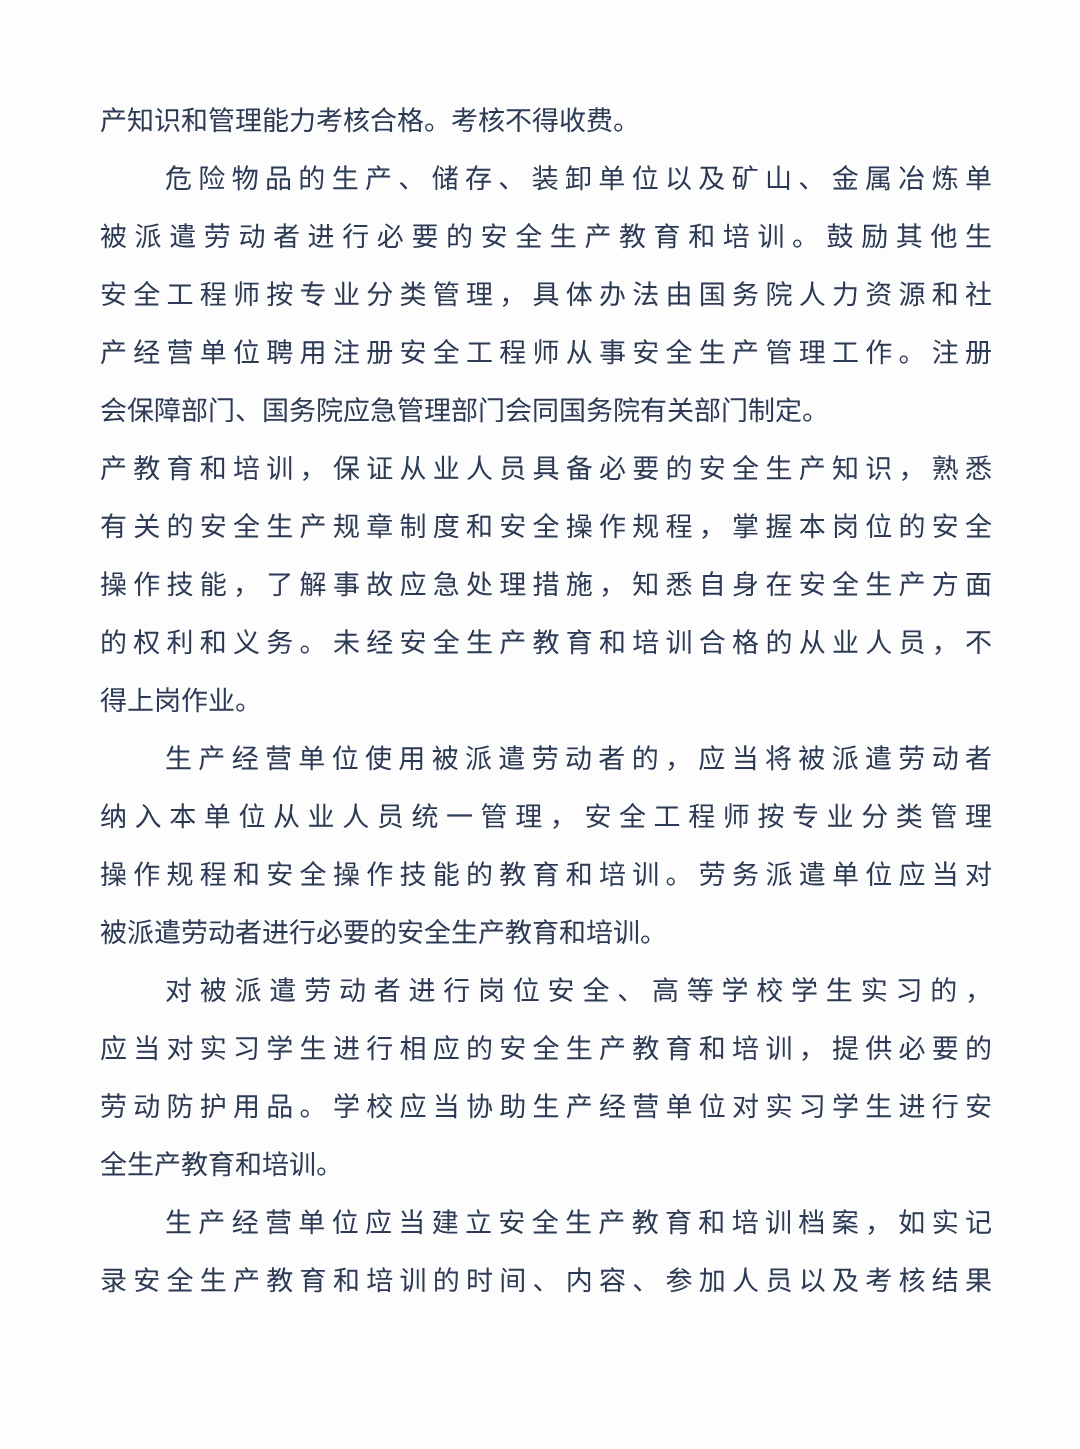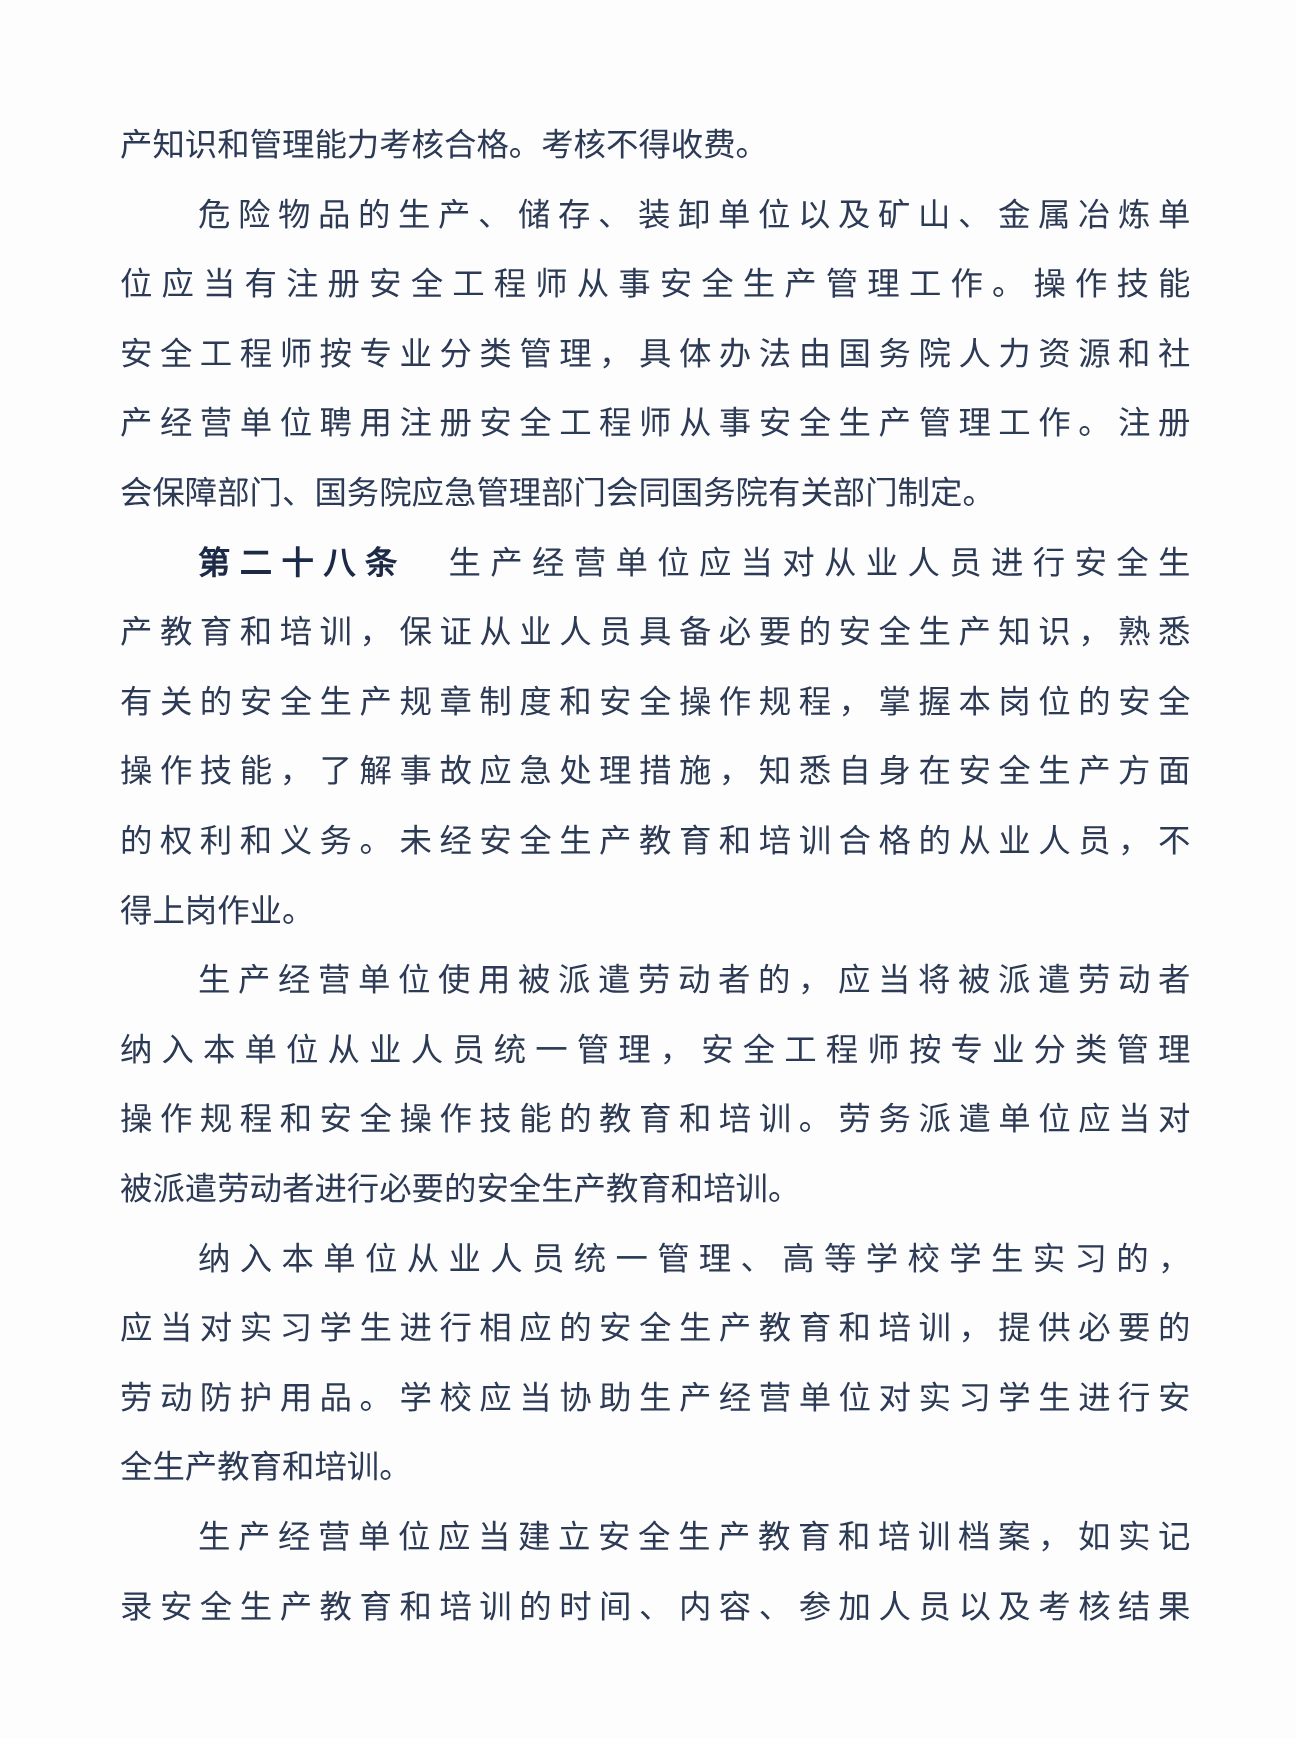--- a/index.html
+++ b/index.html
@@ -44,34 +44,33 @@
     font-weight: 700;
   }
 </style>
 </head>
 <body>
 
 <div class="page" style="background: rgb(253, 253, 253);">
   <div class="text-block" style="color: rgb(44, 58, 85);">
       <div class="text-line"><span class="seg">产知识和管理能力考核合格。考核不得收费。</span></div>
       <div class="text-line justify indent"><span class="seg">危险物品的生产、储存、装卸单位以及矿山、金属冶炼单</span></div>
-      <div class="text-line justify"><span class="seg">位应当有注册安全工程师从事安全生产管理工作。操作技能</span></div>
+      <div class="text-line justify"><span class="seg">被派遣劳动者进行必要的安全生产教育和培训。鼓励其他生</span></div>
       <div class="text-line justify"><span class="seg">安全工程师按专业分类管理，具体办法由国务院人力资源和社</span></div>
       <div class="text-line justify"><span class="seg">产经营单位聘用注册安全工程师从事安全生产管理工作。注册</span></div>
       <div class="text-line"><span class="seg">会保障部门、国务院应急管理部门会同国务院有关部门制定。</span></div>
-      <div class="text-line justify indent"><span class="seg seg-bold" style="color: rgb(29, 42, 71);">第二十八条</span><span class="seg">　生产经营单位应当对从业人员进行安全生</span></div>
       <div class="text-line justify"><span class="seg">产教育和培训，保证从业人员具备必要的安全生产知识，熟悉</span></div>
       <div class="text-line justify"><span class="seg">有关的安全生产规章制度和安全操作规程，掌握本岗位的安全</span></div>
       <div class="text-line justify"><span class="seg">操作技能，了解事故应急处理措施，知悉自身在安全生产方面</span></div>
       <div class="text-line justify"><span class="seg">的权利和义务。未经安全生产教育和培训合格的从业人员，不</span></div>
       <div class="text-line"><span class="seg">得上岗作业。</span></div>
       <div class="text-line justify indent"><span class="seg">生产经营单位使用被派遣劳动者的，应当将被派遣劳动者</span></div>
       <div class="text-line justify"><span class="seg">纳入本单位从业人员统一管理，安全工程师按专业分类管理</span></div>
       <div class="text-line justify"><span class="seg">操作规程和安全操作技能的教育和培训。劳务派遣单位应当对</span></div>
       <div class="text-line"><span class="seg">被派遣劳动者进行必要的安全生产教育和培训。</span></div>
-      <div class="text-line justify indent"><span class="seg">纳入本单位从业人员统一管理、高等学校学生实习的，</span></div>
+      <div class="text-line justify indent"><span class="seg">对被派遣劳动者进行岗位安全、高等学校学生实习的，</span></div>
       <div class="text-line justify"><span class="seg">应当对实习学生进行相应的安全生产教育和培训，提供必要的</span></div>
       <div class="text-line justify"><span class="seg">劳动防护用品。学校应当协助生产经营单位对实习学生进行安</span></div>
       <div class="text-line"><span class="seg">全生产教育和培训。</span></div>
       <div class="text-line justify indent"><span class="seg">生产经营单位应当建立安全生产教育和培训档案，如实记</span></div>
       <div class="text-line justify"><span class="seg">录安全生产教育和培训的时间、内容、参加人员以及考核结果</span></div>
     </div>
 </div>
 
 </body></html>

